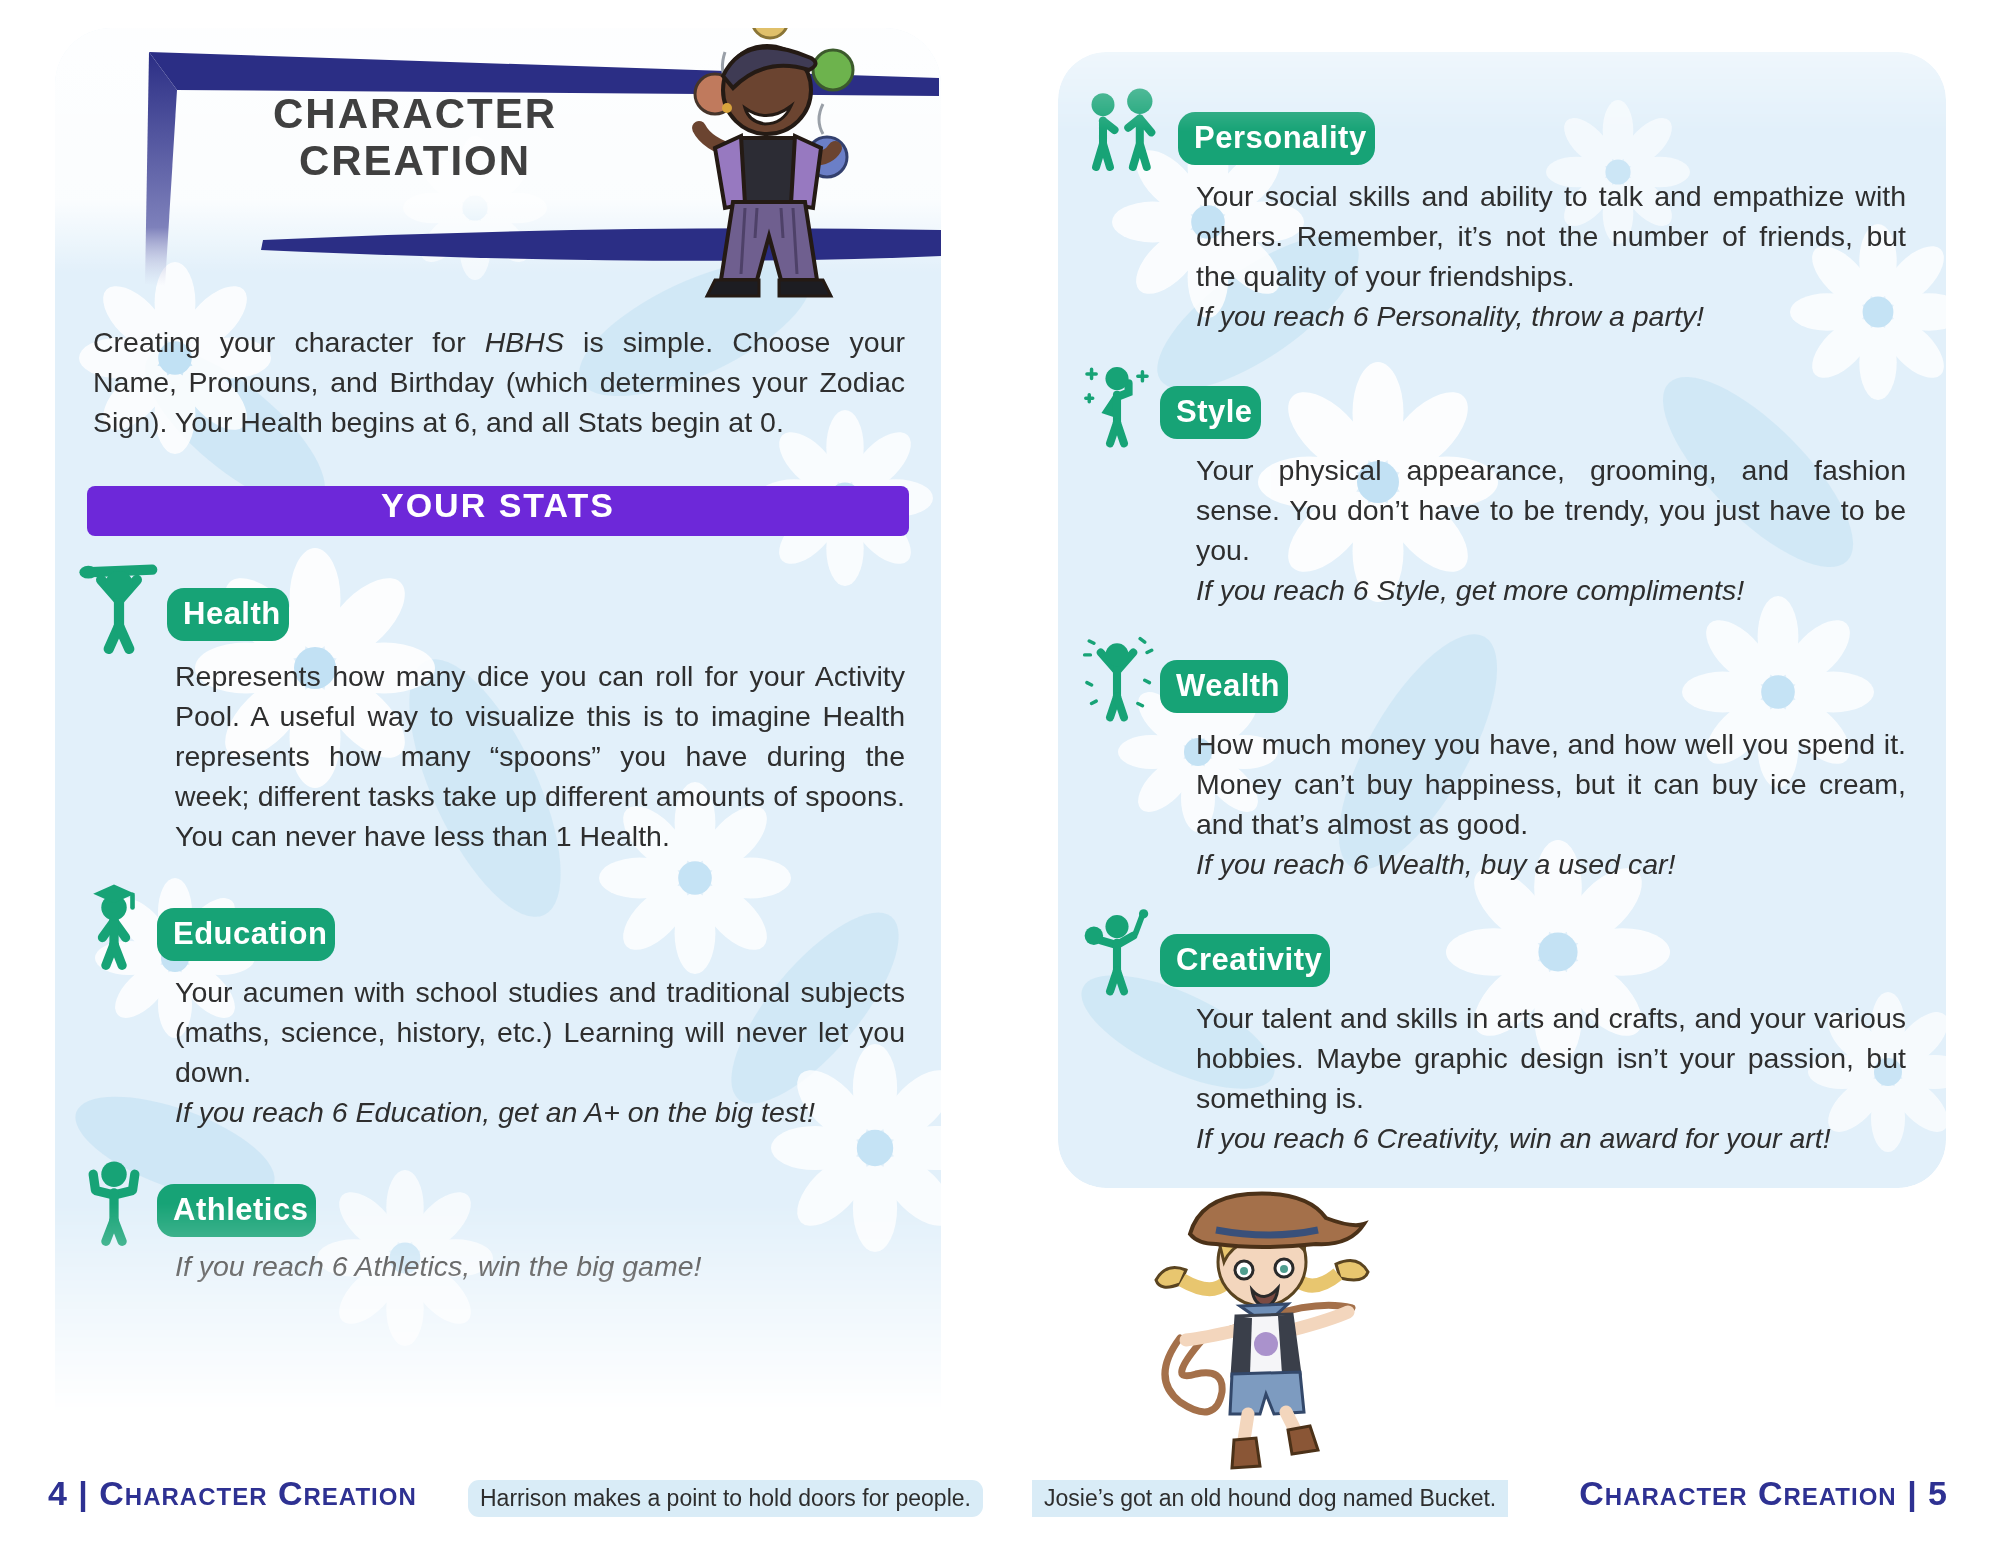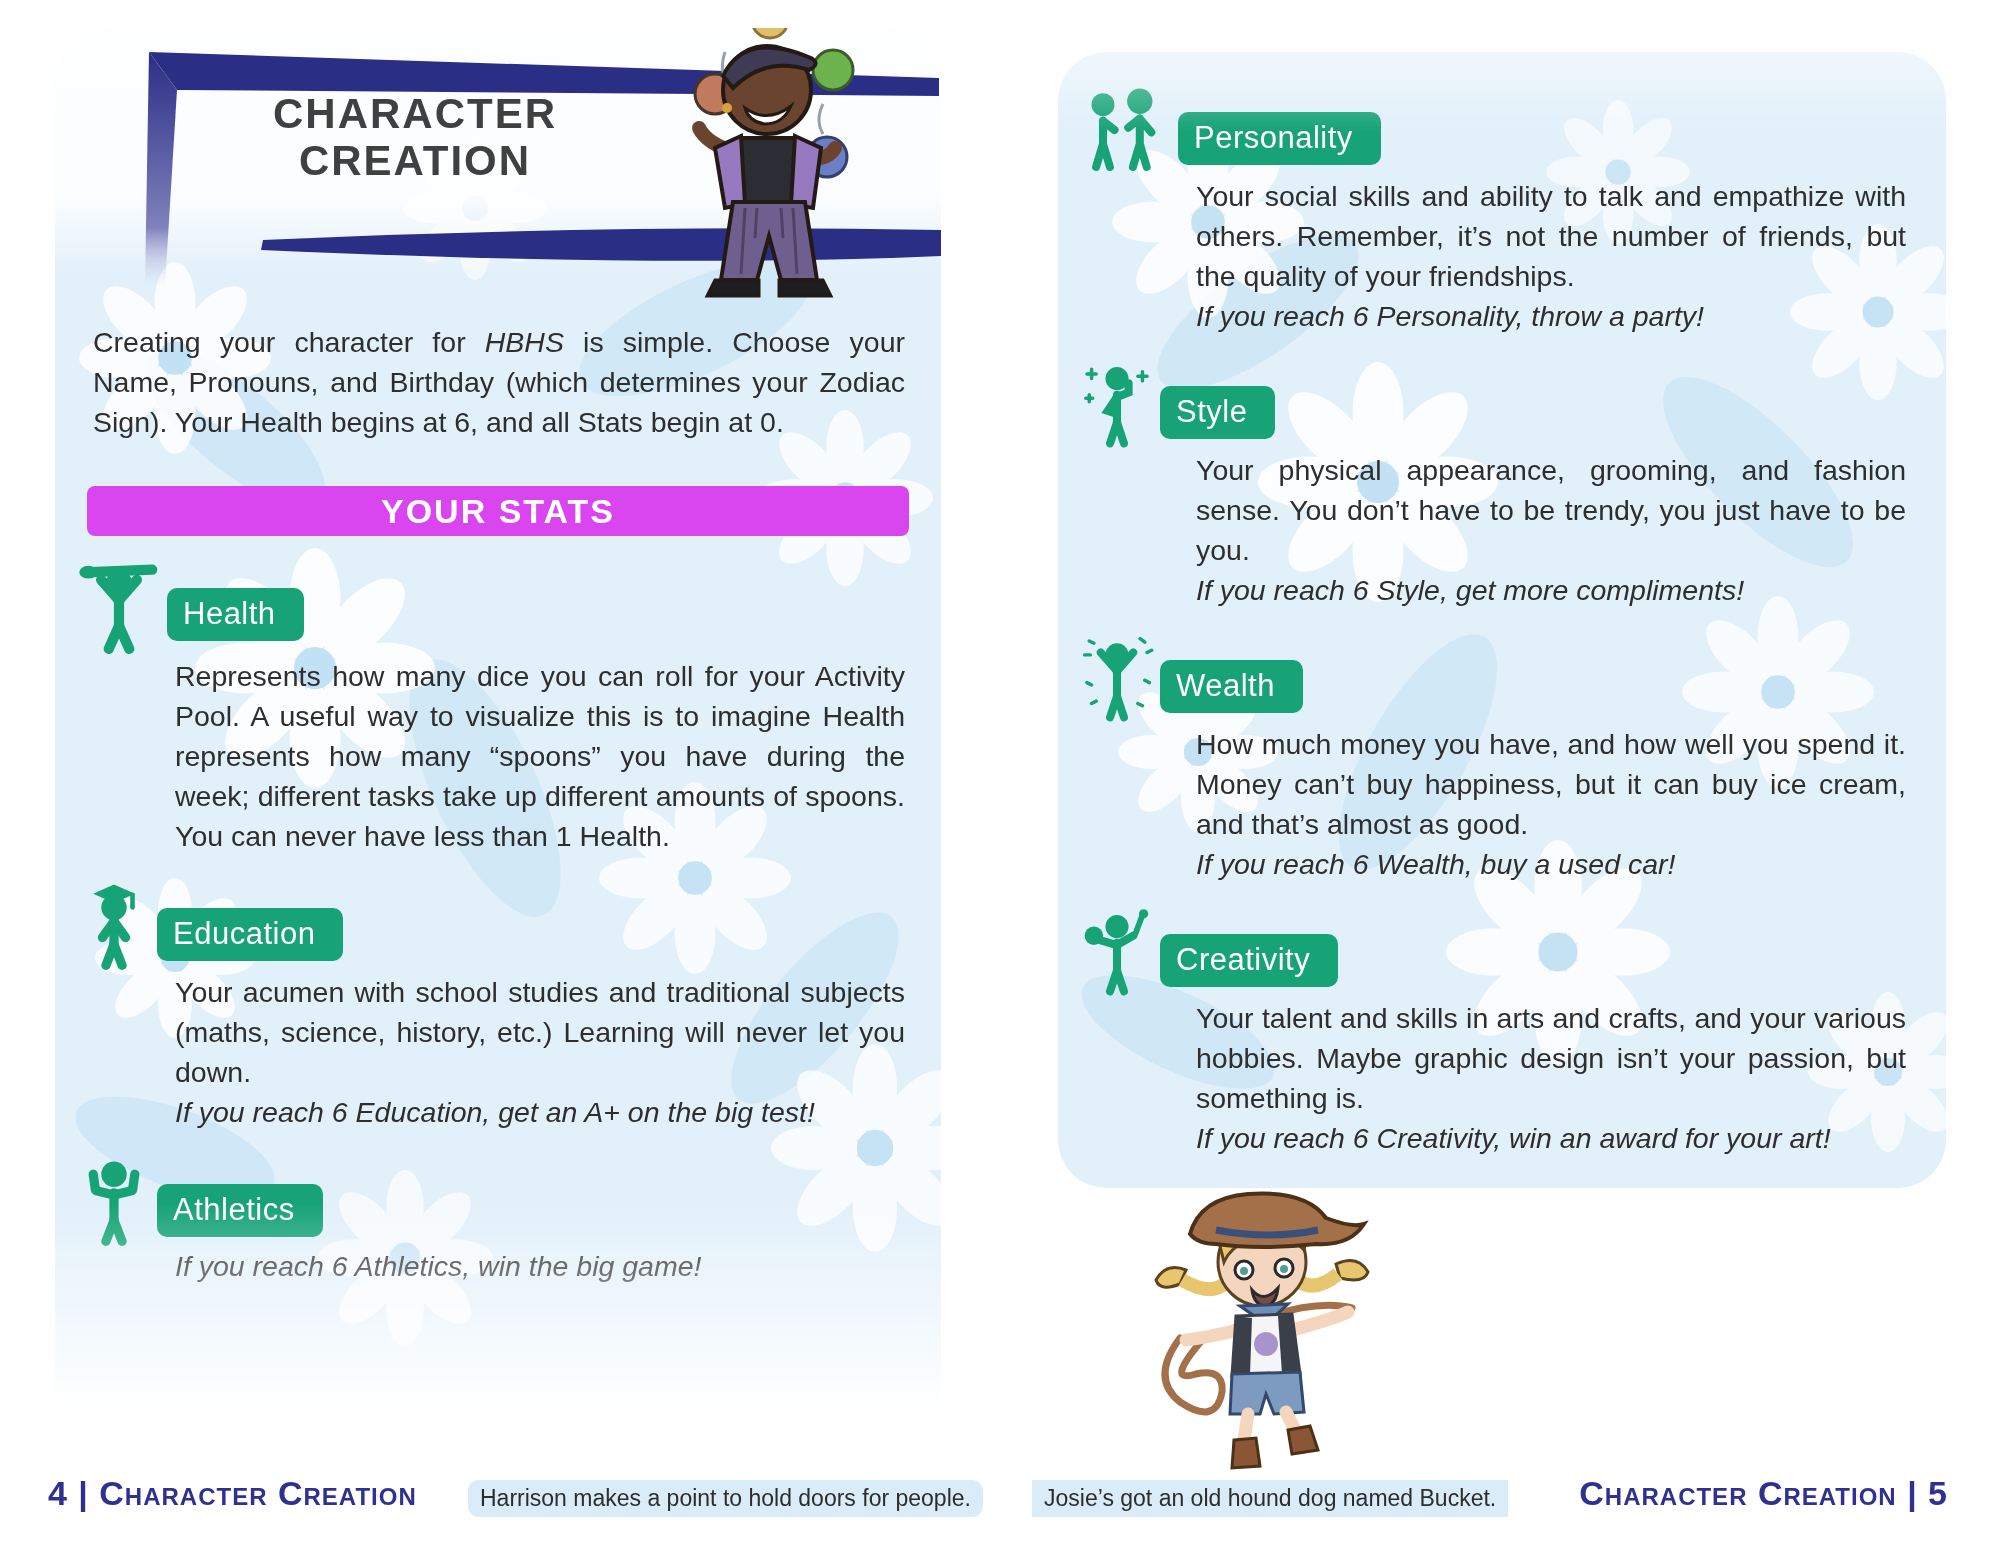--- a/index.html
+++ b/index.html
@@ -40,31 +40,31 @@
   }
   .juggler{position:absolute;left:540px;top:-16px;z-index:3;}
   
   .body{font-size:28.5px;line-height:40px;margin:0;}
   .justify{text-align:justify;}
   .intro{margin:34px 36px 0 38px;}
   .intro em{font-style:italic;}
   
   .banner{
     margin:44px 32px 0 32px;height:50px;border-radius:8px;
-    background:#d946ef;color:#ffffff;font-weight:bold;font-size:34px;
-    letter-spacing:2px;display:flex;align-items:center;justify-content:center;
+    background:#6d28d9;color:#ffffff;font-weight:bold;font-size:34px;
+    letter-spacing:2px;display:flex;align-items:flex-start;justify-content:center;
   }
   
   .stat{margin-top:26px;}
   .stat-head{display:flex;align-items:flex-start;margin-left:22px;}
   .stat-icon{flex:0 0 auto;}
   .stat-badge{
     margin:26px 0 0 6px;background:#17a376;color:#ffffff;
-    font-weight:normal;font-size:31px;line-height:1;
-    padding:10px 28px 12px 16px;border-radius:10px;letter-spacing:.5px;
+    font-weight:bold;font-size:31px;line-height:1;
+    padding:10px 8px 12px 16px;border-radius:17px;letter-spacing:.5px;
   }
   .stat-body{margin:2px 36px 0 120px;}
   .stat-note{margin:0 36px 0 120px;font-style:italic;}
   .panel.right .stat-body,.panel.right .stat-note{margin-left:138px;margin-right:40px;}
   .panel.right .stat{margin-top:24px;}
   .panel.right .stat:first-child{margin-top:0;}
   .closing{margin:38px 40px 0 40px;}
   .closing b{font-weight:bold;}
   
   .cowgirl{position:absolute;left:1120px;top:1188px;z-index:2;}

